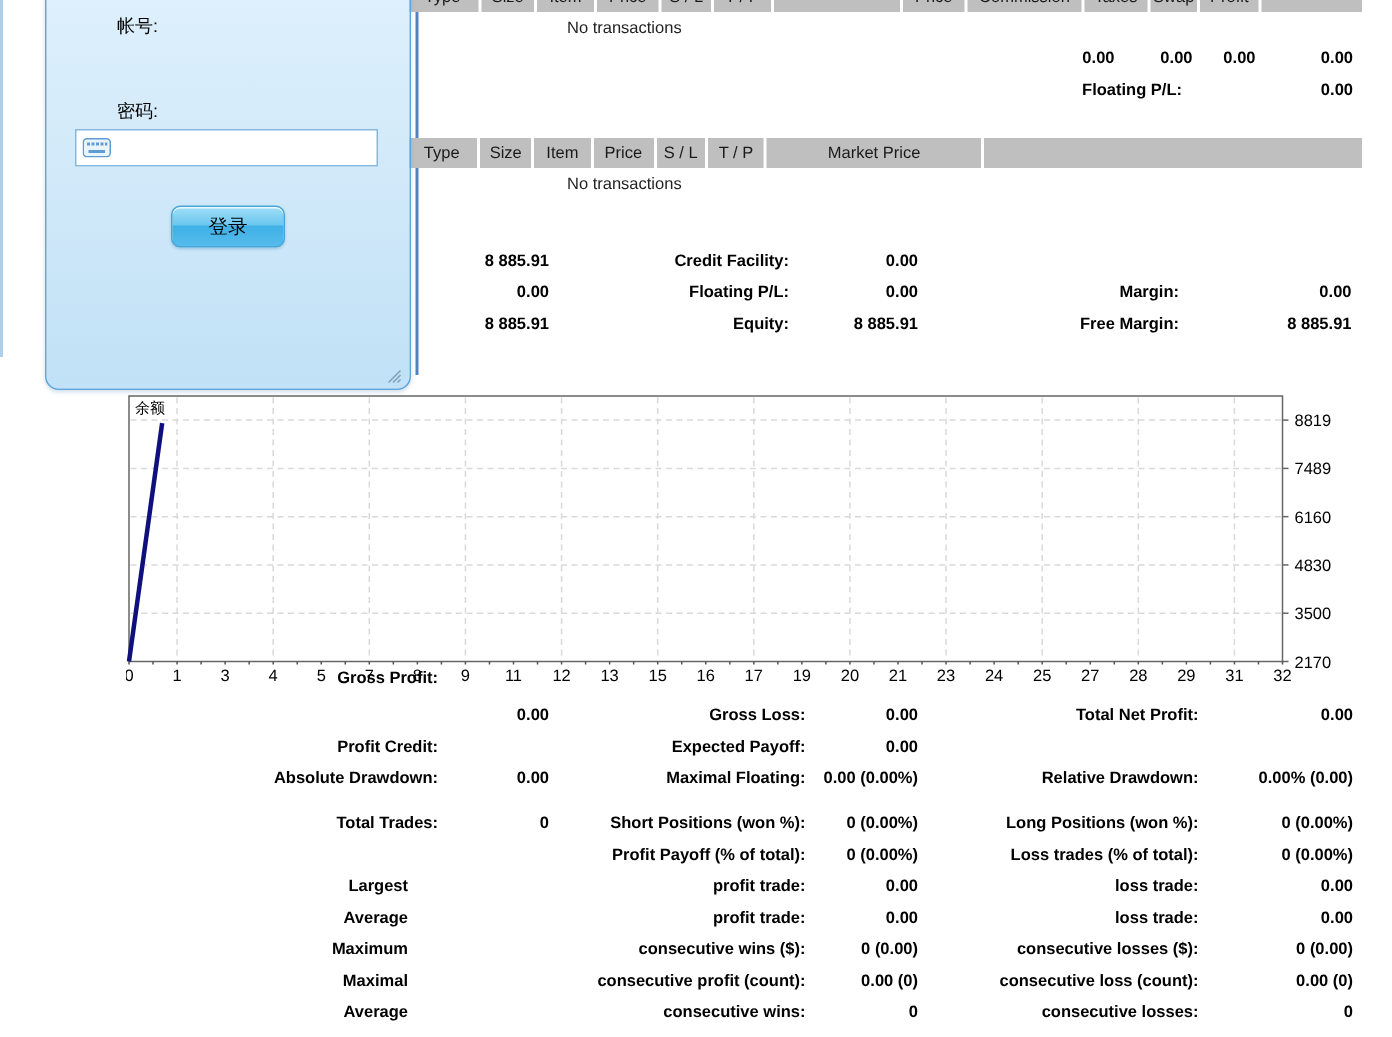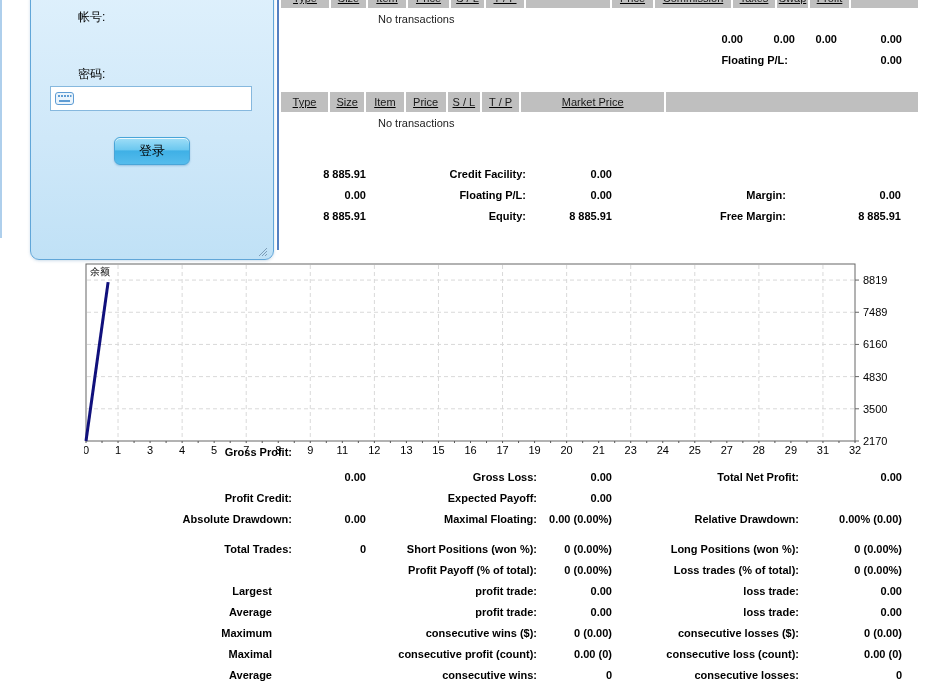--- a/index.html
+++ b/index.html
@@ -7,21 +7,21 @@
           font-family:"Liberation Sans",sans-serif;color:#000;}
   .abs{position:absolute;}
   .b{font-weight:bold;font-size:11px;line-height:13px;white-space:nowrap;}
   .r{font-size:11px;line-height:13px;white-space:nowrap;}
 
   
   .win-edge-left{left:0;top:0;width:2px;height:238px;background:#aecfec;}
   .win-border{left:277px;top:0;width:2px;height:250px;background:#5580c2;}
 
   
-  .band{left:281px;display:flex;gap:2px;background:#fff;text-decoration:underline;}
+  .band{left:271px;display:flex;gap:2px;background:#fff;}
   .band .cell{background:#bfbfbf;color:#1a1a1a;font-size:11px;text-align:center;
               overflow:hidden;white-space:nowrap;}
   .band1{top:0;width:637px;height:8px;overflow:hidden;}
   .band1 .cell{height:20px;line-height:20px;margin-top:-12px;}
   .band2{top:92px;width:637px;height:20px;}
   .band2 .cell{height:20px;line-height:20px;}
 
   
   .t1{right:185px}.t2{right:133px}.t3{right:91px}.t4{right:26px}
   .fl{right:140px}

